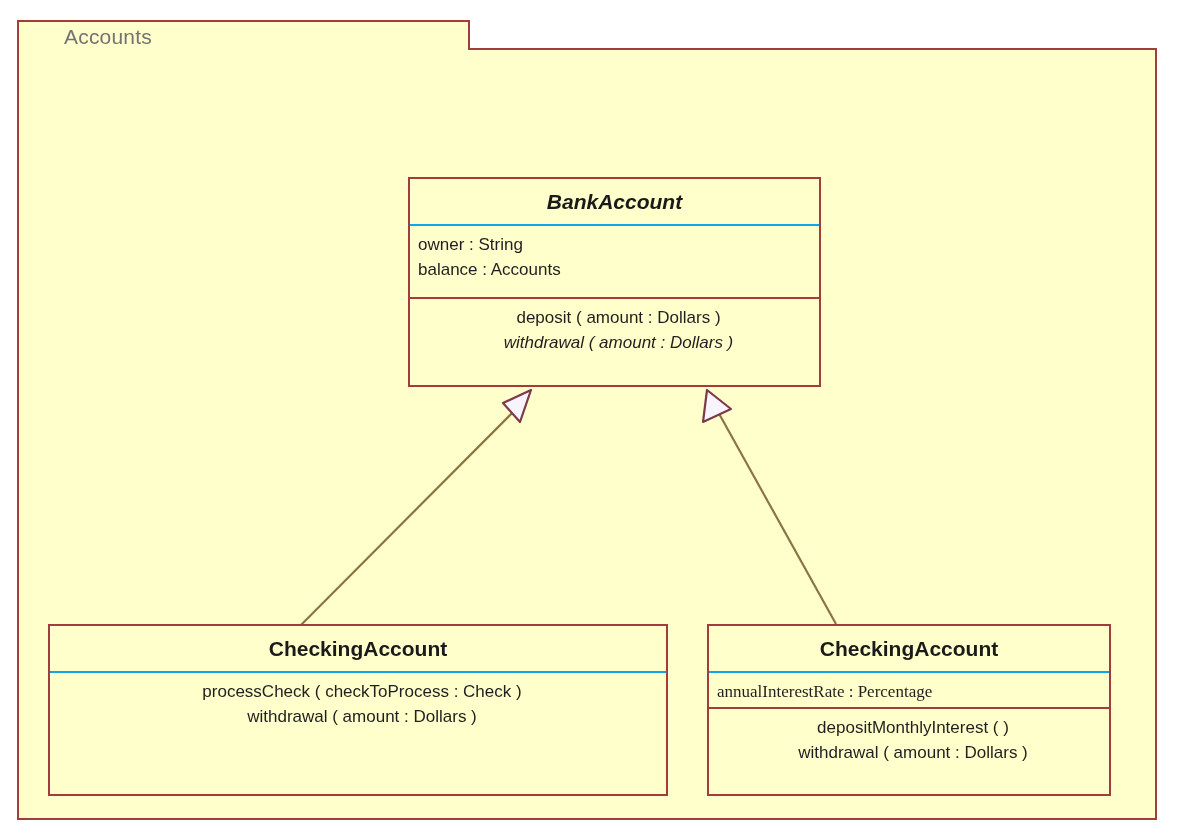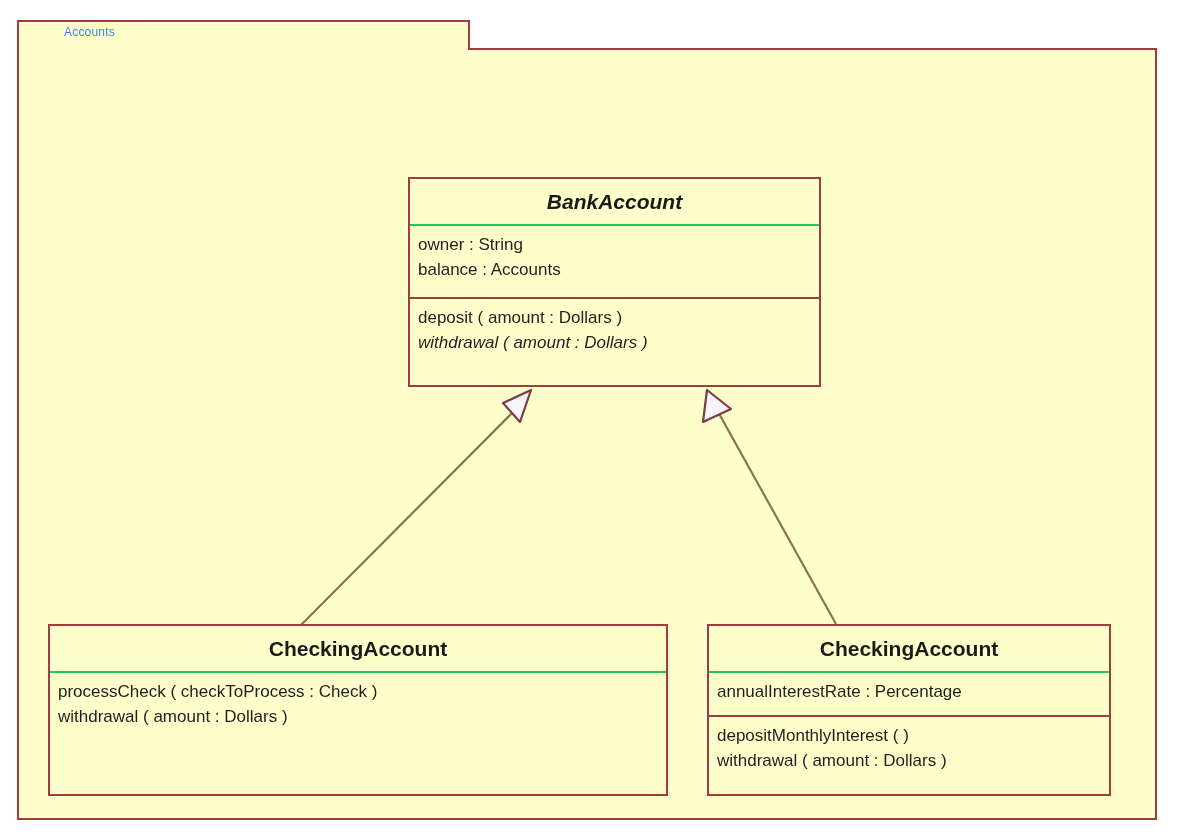--- a/index.html
+++ b/index.html
@@ -32,22 +32,22 @@
     box-sizing: border-box;
     background: #ffffcc;
     border: 2px solid #a33c3c;
     border-bottom: none;
     z-index: 3;
   }
   .pkg-tab-label {
     position: absolute;
     left: 45px;
     top: 3px;
-    font-size: 12px;
-    color: #3b82f6;
+    font-size: 21px;
+    color: #737373;
     letter-spacing: 0.2px;
     white-space: nowrap;
   }
   .pkg-body {
     position: absolute;
     left: 17px;
     top: 48px;
     width: 1140px;
     height: 772px;
     box-sizing: border-box;
@@ -76,34 +76,35 @@
     z-index: 6;
   }
   .cls-name {
     box-sizing: border-box;
     height: 47px;
     line-height: 45px;
     text-align: center;
     font-size: 21px;
     font-weight: bold;
     color: #1a1a1a;
-    border-bottom: 2px solid #22c55e;
+    border-bottom: 2px solid #0ea5e9;
     white-space: nowrap;
     overflow: hidden;
   }
   .cls-name.abstract {
     font-style: italic;
   }
   .cls-compartment {
     box-sizing: border-box;
     padding: 6px 0 17px 8px;
     border-bottom: 2px solid #a33c3c;
   }
   .cls-compartment:last-child {
     border-bottom: none;
+    text-align: center;
   }
   .member {
     font-size: 17px;
     line-height: 25px;
     color: #1f1f1f;
     white-space: nowrap;
   }
   .member.abstract {
     font-style: italic;
   }
@@ -126,21 +127,21 @@
   }
   #checking-account .attrs { height: 44px; }
   #checking-account .ops   { height: 79px; }
 
   #savings-account {
     left: 707px;
     top: 624px;
     width: 404px;
     height: 172px;
   }
-  #savings-account .attrs { height: 44px; }
+  #savings-account .attrs { height: 36px; font-family: Liberation Serif, serif; }
   #savings-account .ops   { height: 79px; }
 </style>
 </head>
 <body>
 
 <div id="canvas">
 
   <div class="pkg-tab">
     <span class="pkg-tab-label">Accounts</span>
   </div>

